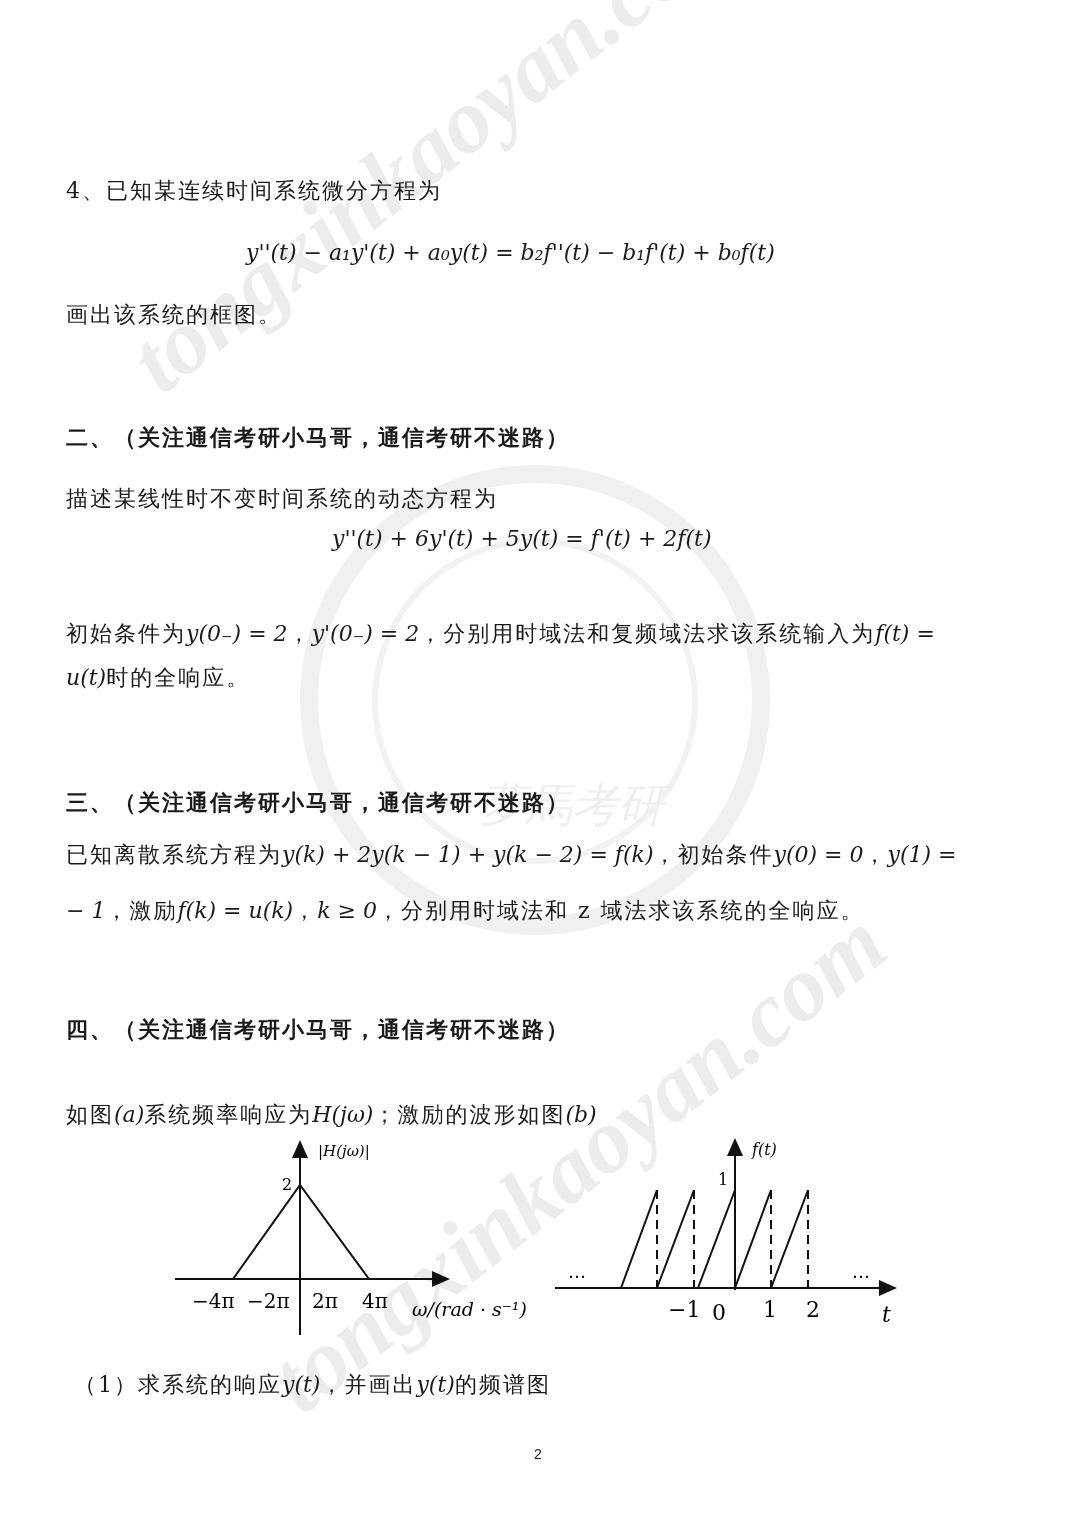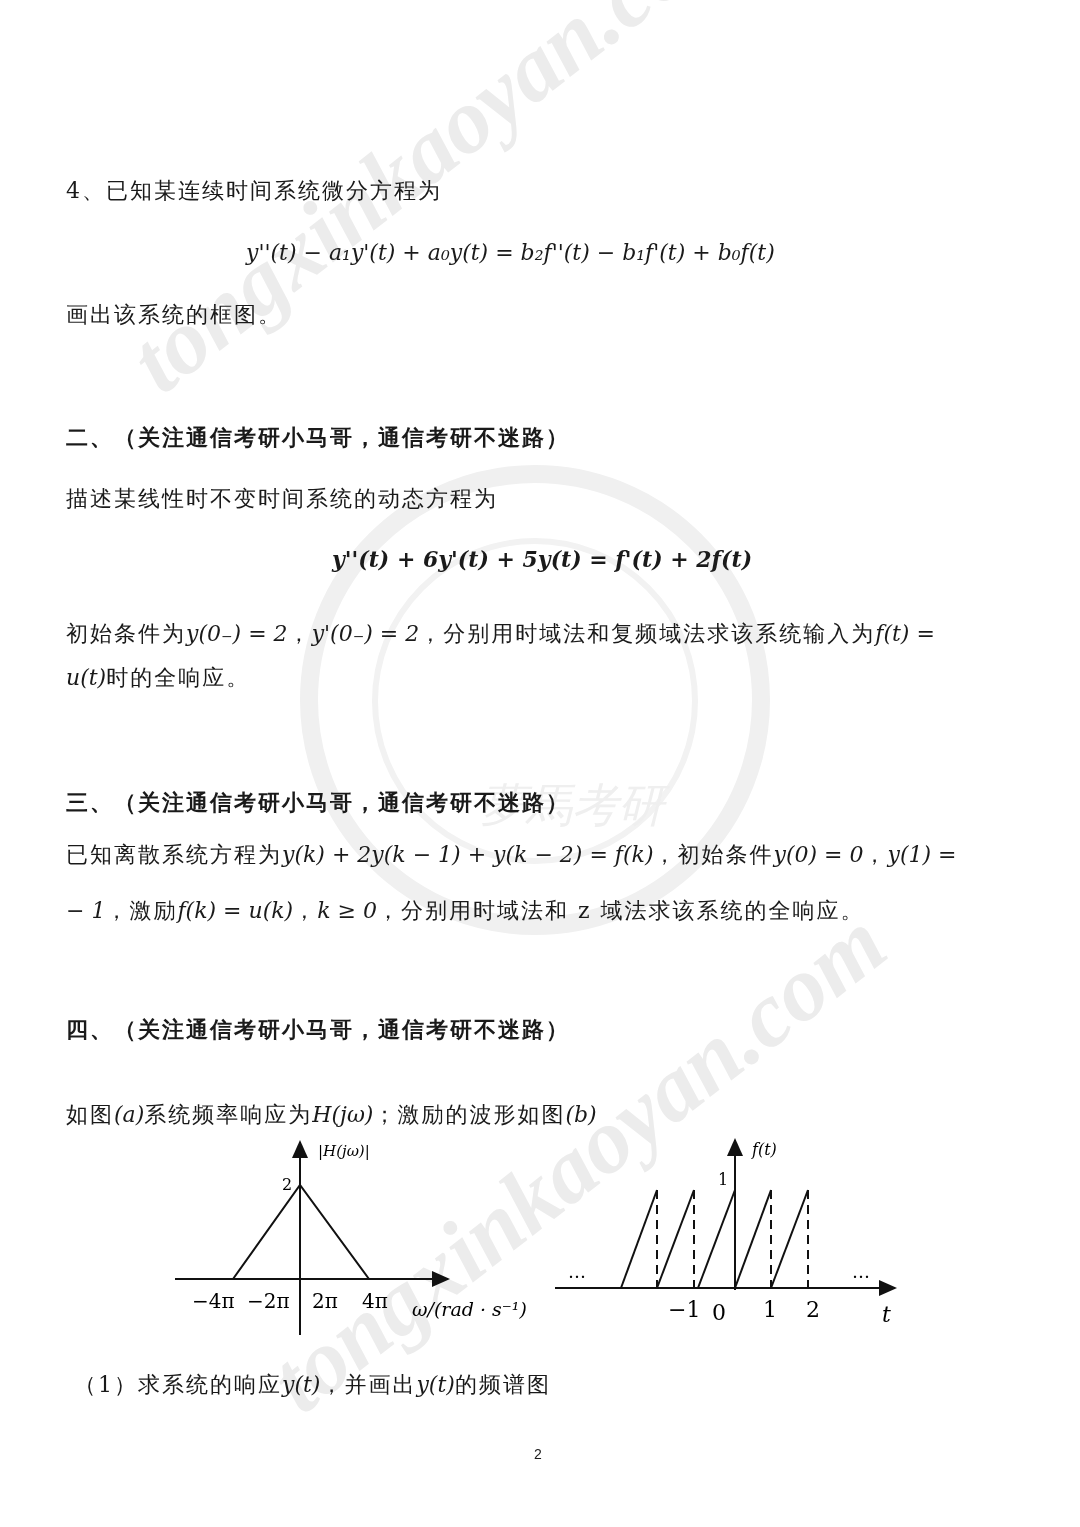--- a/index.html
+++ b/index.html
@@ -29,21 +29,21 @@
 <div class="seal-text">夢馬考研</div>
 <div class="wm wm1">tongxinkaoyan.com</div>
 <div class="wm wm2">tongxinkaoyan.com</div>
 
 <div class="line" style="top:176px;">4、已知某连续时间系统微分方程为</div>
 <div class="eq" style="left:246px; top:240px;">y''(t) − a₁y'(t) + a₀y(t) = b₂f''(t) − b₁f'(t) + b₀f(t)</div>
 <div class="line" style="top:300px;">画出该系统的框图。</div>
 
 <div class="line h" style="top:423px;">二、（关注通信考研小马哥，通信考研不迷路）</div>
 <div class="line" style="top:484px;">描述某线性时不变时间系统的动态方程为</div>
-<div class="eq" style="left:332px; top:546px;font-weight:bold;">y''(t) + 6y'(t) + 5y(t) = f'(t) + 2f(t)</div>
+<div class="eq" style="left:332px; top:526px;">y''(t) + 6y'(t) + 5y(t) = f'(t) + 2f(t)</div>
 <div class="line" style="top:608px;margin-top:11px;">
   <span>初始条件为</span><span class="math">y(0₋) = 2</span><span>，</span><span class="math">y'(0₋) = 2</span><span>，分别用时域法和复频域法求该系统输入为</span><span class="math">f(t) =</span>
 </div>
 <div class="line" style="top:663px;">
   <span class="math">u(t)</span><span>时的全响应。</span>
 </div>
 
 <div class="line h" style="top:788px;">三、（关注通信考研小马哥，通信考研不迷路）</div>
 <div class="line" style="top:840px;">
   <span>已知离散系统方程为</span><span class="math">y(k) + 2y(k − 1) + y(k − 2) = f(k)</span><span>，初始条件</span><span class="math">y(0) = 0</span><span>，</span><span class="math">y(1) =</span>

